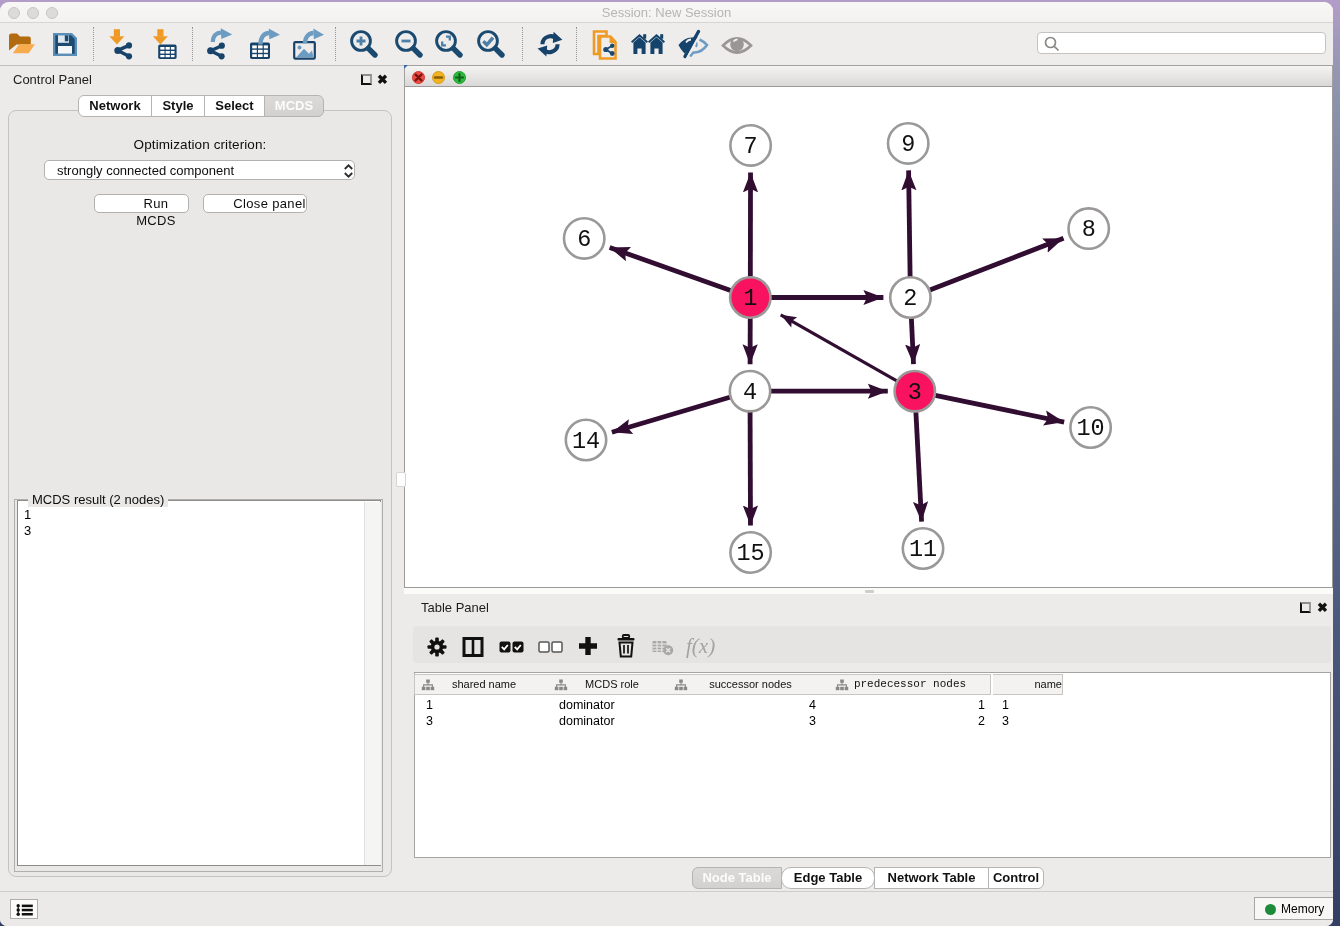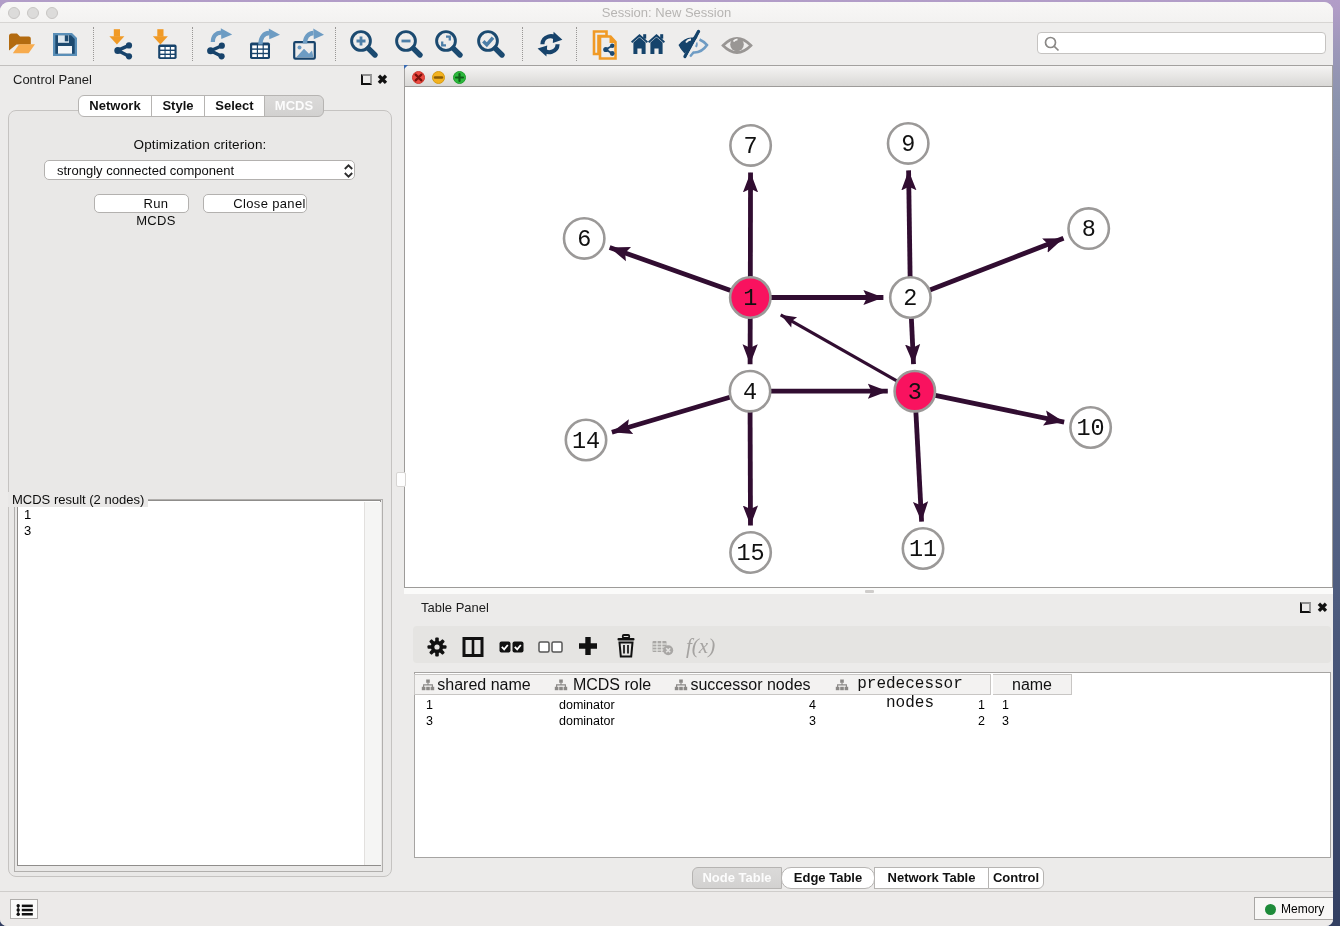--- a/index.html
+++ b/index.html
@@ -36,21 +36,21 @@
     border:1px solid #c5c3c1;border-radius:8px;background:#e9e8e7;}
   #optlabel{position:absolute;left:8px;top:137px;width:384px;text-align:center;font-size:13.5px;color:#0d0d0d;letter-spacing:0.1px;}
   #cselect{position:absolute;left:44px;top:160px;width:311px;height:20px;box-sizing:border-box;
     background:#fff;border:1px solid #b3b1af;border-radius:5px;}
   #cselect span{position:absolute;left:12px;top:2px;font-size:13px;color:#0d0d0d;}
   .btn{position:absolute;box-sizing:border-box;height:19px;background:#fff;
     border:1px solid #b3b1af;border-radius:5px;font-size:13px;color:#0d0d0d;letter-spacing:0.35px;
     text-align:center;line-height:17px;padding-left:29px;}
   #fieldset{position:absolute;left:14px;top:499px;width:369px;height:373px;box-sizing:border-box;
     border:1px solid #b1afad;}
-  #fslegend{position:absolute;left:8px;top:492px;padding:0 4px;background:#e9e8e7;
+  #fslegend{position:absolute;left:28px;top:492px;padding:0 4px;background:#e9e8e7;
     font-size:13px;color:#0d0d0d;}
   #mcdsarea{position:absolute;left:17px;top:500px;width:364px;height:366px;box-sizing:border-box;
     background:#fff;border:1px solid #8f8d8b;font-size:13px;color:#000;}
   #mcdsarea .ln{position:absolute;left:6px;}
   #mcds-sb{position:absolute;left:364px;top:502px;width:16px;height:363px;background:#f5f5f4;
     border-left:1px solid #e2e0de;}
   
   #netwin{position:absolute;left:404px;top:65px;width:929px;height:523px;box-sizing:border-box;}
   #nw-tb{position:absolute;left:0;top:0;width:929px;height:22px;box-sizing:border-box;
     background:linear-gradient(#f5f4f3,#d9d8d6);border:1px solid #a3a19f;border-bottom:1px solid #9d9b99;}
@@ -63,21 +63,21 @@
   #vdiv-grip{position:absolute;left:396px;top:472px;width:8px;height:13px;background:#fefefe;
     border:1px solid #d7d5d3;border-radius:2px;}
   #hdiv{position:absolute;left:404px;top:588px;width:929px;height:6px;background:#fbfbfa;}
   #hdiv-grip{position:absolute;left:865px;top:589.5px;width:9px;height:3.5px;background:#cfcdcb;border-radius:1px;}
   
   #tp-title{position:absolute;left:421px;top:600px;font-size:13px;color:#1c1c1c;}
   #tp-toolstrip{position:absolute;left:413px;top:626px;width:918px;height:37px;background:#e5e4e2;border-radius:4px;}
   #tbl-body{position:absolute;left:414px;top:672px;width:917px;height:186px;box-sizing:border-box;
     background:#fff;border:1px solid #a6a4a2;}
   .th{position:absolute;top:674px;height:21px;box-sizing:border-box;background:#f3f2f1;
-    border:1px solid #c8c6c4;border-left:none;font-size:16px;color:#111;text-align:center;line-height:19px;}
+    border:1px solid #c8c6c4;border-left:none;font-size:11px;color:#111;text-align:center;line-height:19px;}
   .td{position:absolute;font-size:12.5px;color:#000;height:16px;line-height:16px;}
   .thicon{position:absolute;top:679px;}
   
   
   #statusbar{position:absolute;left:0;top:891px;width:1333px;height:35px;
     background:#eceae9;border-top:1px solid #cfcdcb;}
   #listbtn{position:absolute;left:10px;top:899px;width:28px;height:20px;box-sizing:border-box;
     background:#fbfbfa;border:1px solid #b0aeac;}
   #membtn{position:absolute;left:1254px;top:897px;width:93px;height:23px;box-sizing:border-box;
     background:#f8f7f6;border:1px solid #a8a6a4;font-size:12px;color:#000;}
@@ -420,21 +420,21 @@
     </svg>
 
     <div class="abs" style="left:686px;top:634px;font-family:'Liberation Serif',serif;font-style:italic;font-size:21px;color:#a5a3a1;">f(x)</div>
   </div>
   <div id="tbl-body"></div>
   <div id="thead">
     <div class="th" style="left:414px;width:140px;border-left:1px solid #c8c6c4;">shared name</div>
     <div class="th" style="left:553px;width:119px;">MCDS role</div>
     <div class="th" style="left:671px;width:160px;">successor nodes</div>
     <div class="th" style="left:830px;width:161px;font-family:Liberation Mono, monospace;">predecessor nodes</div>
-    <div class="th" style="left:993px;width:79px;">name</div>
+    <div class="th" style="left:993px;width:70px;text-align:right;">name</div>
     <svg class="thicon" style="left:421px;" width="14" height="12" viewBox="0 0 14 12">
           <use href="#treeico"></use>
         </svg>
     <svg class="thicon" style="left:554px;" width="14" height="12" viewBox="0 0 14 12">
           <use href="#treeico"></use>
         </svg>
     <svg class="thicon" style="left:674px;" width="14" height="12" viewBox="0 0 14 12">
           <use href="#treeico"></use>
         </svg>
     <svg class="thicon" style="left:835px;" width="14" height="12" viewBox="0 0 14 12">

